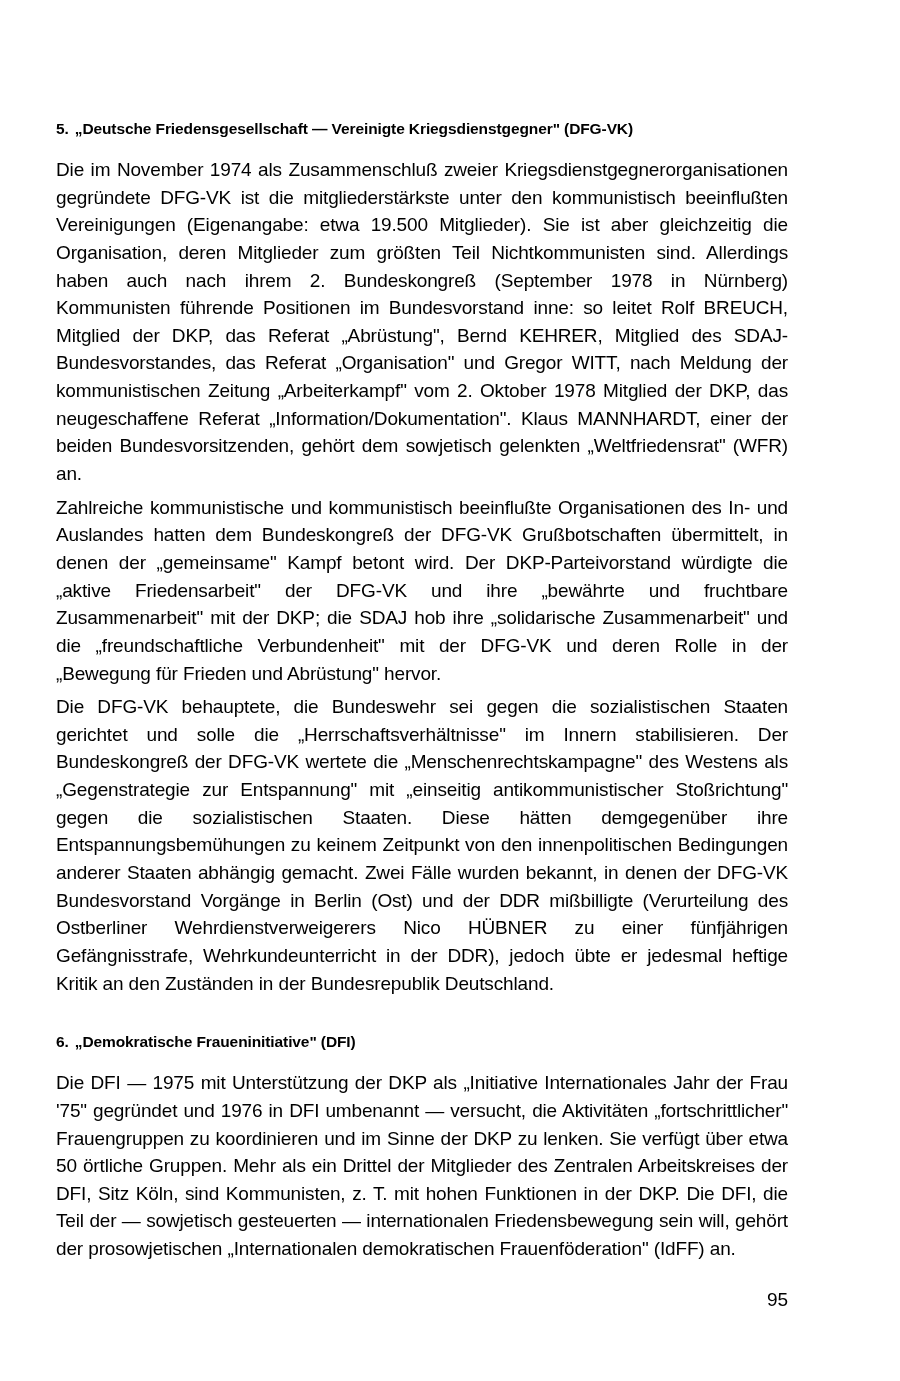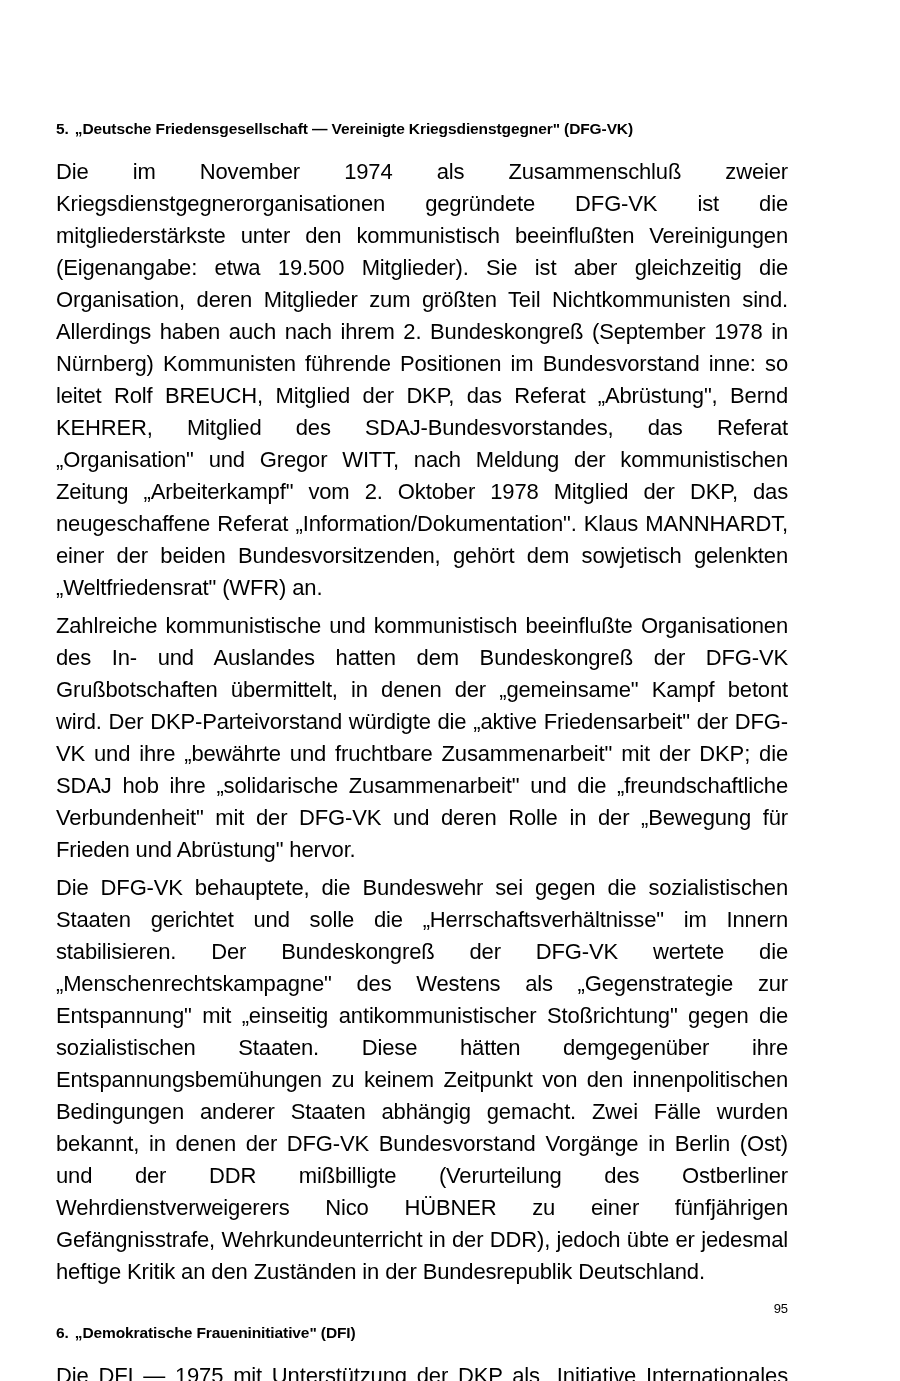--- a/index.html
+++ b/index.html
@@ -27,21 +27,21 @@
     font-weight: bold;
     line-height: 1.42;
     letter-spacing: -0.1px;
     margin: 0 0 16px 0;
     text-align: left;
   }
   .section-heading .num {
     margin-right: 6px;
   }
   p.body {
-    font-size: 22px;
+    font-size: 19px;
     line-height: 1.455;
     text-align: justify;
     text-justify: inter-word;
     margin: 0 0 6px 0;
     letter-spacing: -0.15px;
     word-spacing: 0.1px;
   }
   p.body:last-of-type {
     margin-bottom: 16px;
   }
@@ -51,22 +51,22 @@
     line-height: 1.42;
     letter-spacing: -0.1px;
     margin: 34px 0 16px 0;
   }
   .heading-2 .num {
     margin-right: 6px;
   }
   .page-number {
     position: absolute;
     right: 112px;
-    bottom: 66px;
-    font-size: 13px;
+    bottom: 72px;
+    font-size: 19px;
     line-height: 1;
     letter-spacing: -0.1px;
   }
 </style>
 </head>
 <body>
 
 <div class="page">
 
   <h2 class="section-heading">

